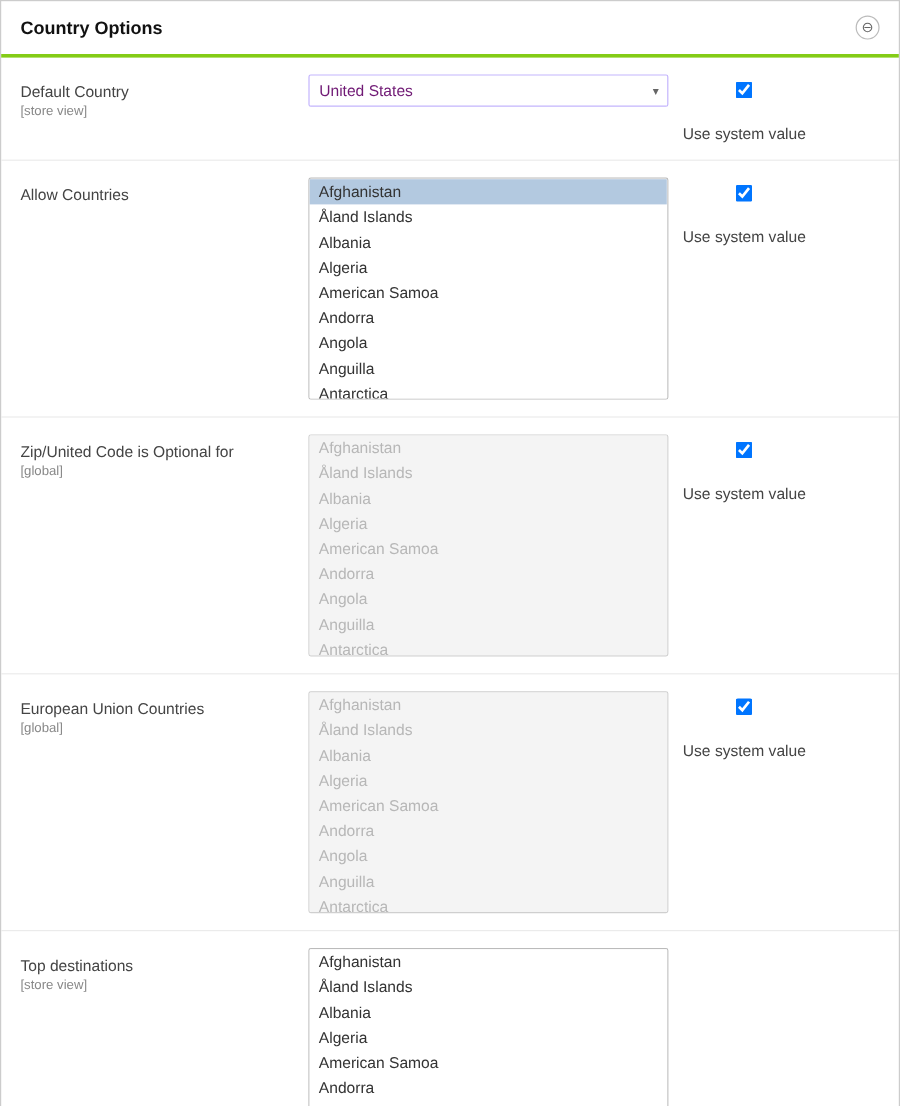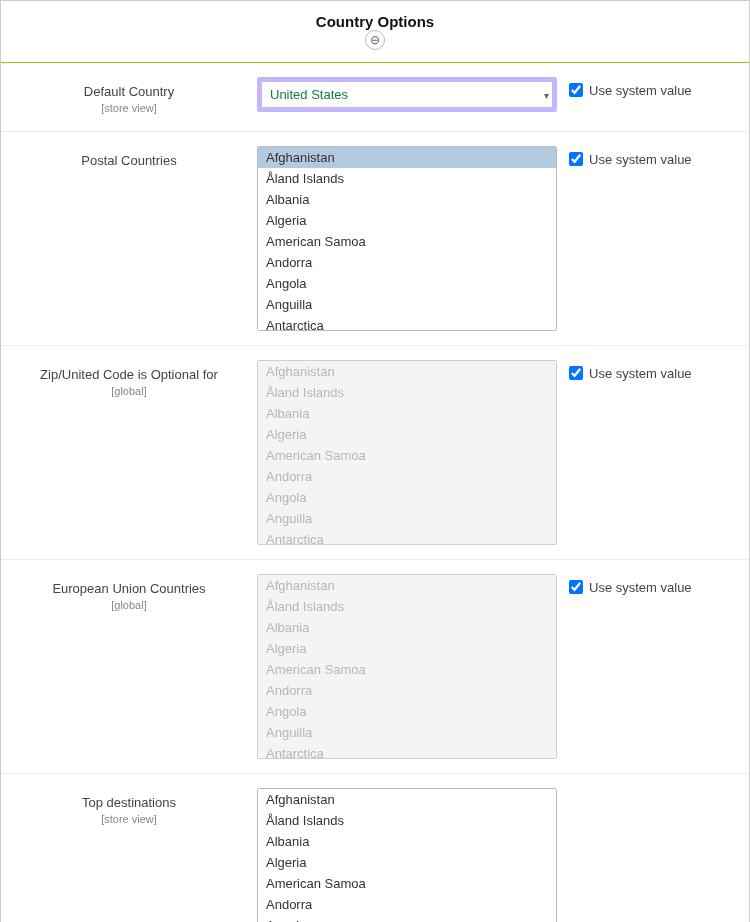--- a/index.html
+++ b/index.html
@@ -13,23 +13,23 @@
     }
     .page-container {
       border: 1px solid #ccc;
       background: #fff;
       min-height: 922px;
       position: relative;
     }
     .page-header {
       display: flex;
       align-items: center;
+      justify-content: space-between;
       padding: 12px 16px;
-      border-bottom: 1px solid #84cc16;
-      flex-direction: column;
+      border-bottom: 3px solid #84cc16;
     }
     .page-title {
       font-size: 15px;
       font-weight: 700;
       color: #111;
     }
     .collapse-icon {
       width: 20px;
       height: 20px;
       border: 1px solid #bbb;
@@ -46,21 +46,21 @@
     }
     .form-row {
       display: flex;
       align-items: flex-start;
       padding: 14px 16px;
       border-bottom: 1px solid #ebebeb;
     }
     .field-label {
       width: 240px;
       min-width: 240px;
-      text-align: center;
+      text-align: left;
       padding-right: 16px;
       padding-top: 6px;
       color: #444;
       line-height: 1.4;
     }
     .field-label .scope {
       display: block;
       color: #888;
       font-size: 11px;
     }
@@ -71,24 +71,24 @@
       gap: 12px;
     }
     .select-wrapper {
       position: relative;
       flex: 1;
       max-width: 300px;
     }
     .select-control {
       width: 100%;
       padding: 5px 28px 5px 8px;
-      border: 5px solid #c4b5fd;
-      background: #fff;
-      font-size: 13px;
-      color: #15803d;
+      border: 1px solid #c4b5fd;
+      background: #fff;
+      font-size: 13px;
+      color: #701a75;
       appearance: none;
       -webkit-appearance: none;
       border-radius: 2px;
       cursor: pointer;
     }
     .select-arrow {
       position: absolute;
       right: 8px;
       top: 50%;
       transform: translateY(-50%);
@@ -122,25 +122,27 @@
       background: #b3c9e0;
     }
     .multiselect-disabled {
       background: #f0f0f0;
     }
     .multiselect-disabled option {
       color: #999;
     }
     .use-system-value {
       display: flex;
-      gap: 6px;
+      align-items: center;
+      gap: 22px;
       white-space: nowrap;
       padding-top: 6px;
       font-size: 13px;
       color: #444;
+      flex-direction: column;
     }
     .use-system-value input[type="checkbox"] {
       width: 14px;
       height: 14px;
       cursor: pointer;
     }
   </style>
 </head>
 <body>
 
@@ -166,21 +168,21 @@
         </div>
         <label class="use-system-value">
           <input type="checkbox" checked="" style="">
           <span>Use system value</span>
         </label>
       </div>
     </div>
 
     <div class="form-row">
       <div class="field-label">
-        <span>Postal Countries</span>
+        <span>Allow Countries</span>
       </div>
       <div class="field-control">
         <div class="multiselect-container">
           <select class="multiselect multiselect-active" multiple="">
             <option selected="">Afghanistan</option>
             <option>Åland Islands</option>
             <option>Albania</option>
             <option>Algeria</option>
             <option>American Samoa</option>
             <option>Andorra</option>

